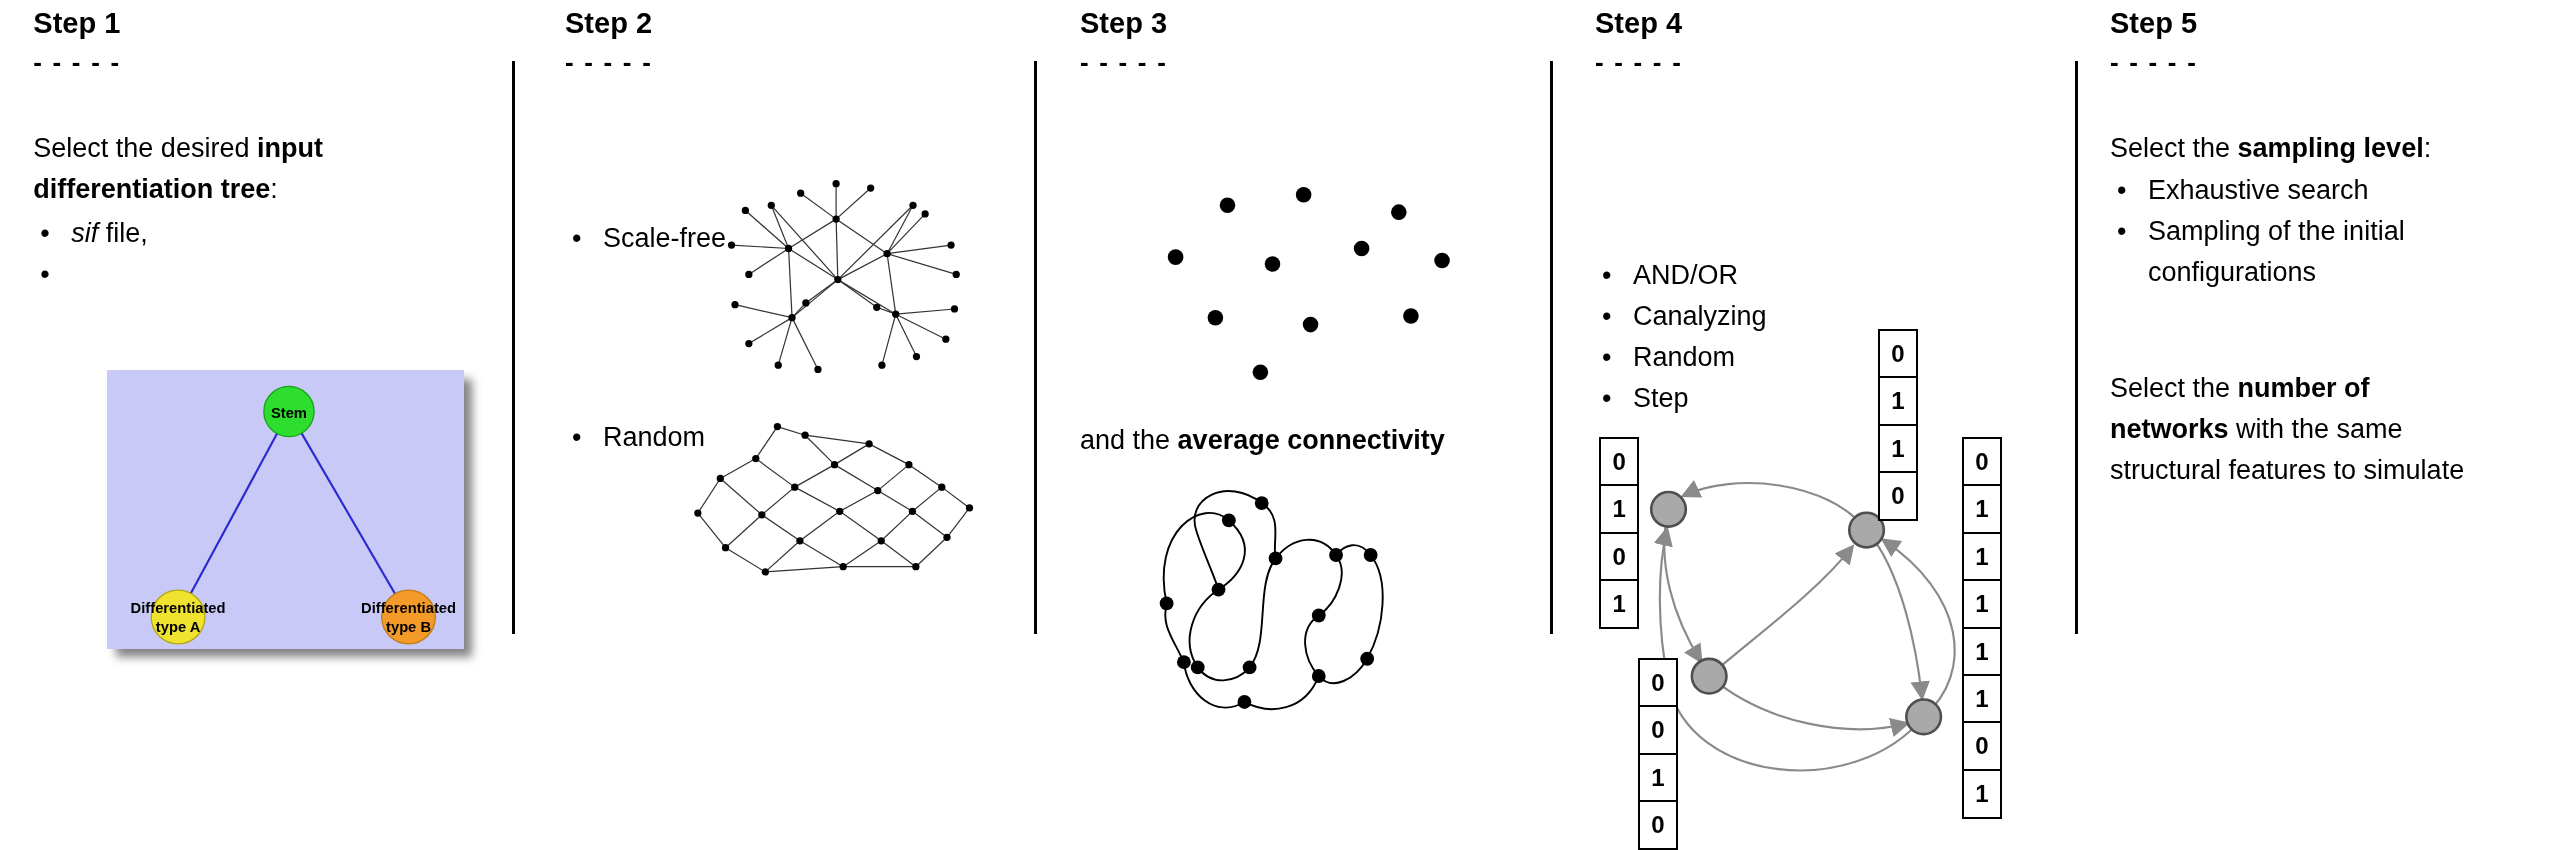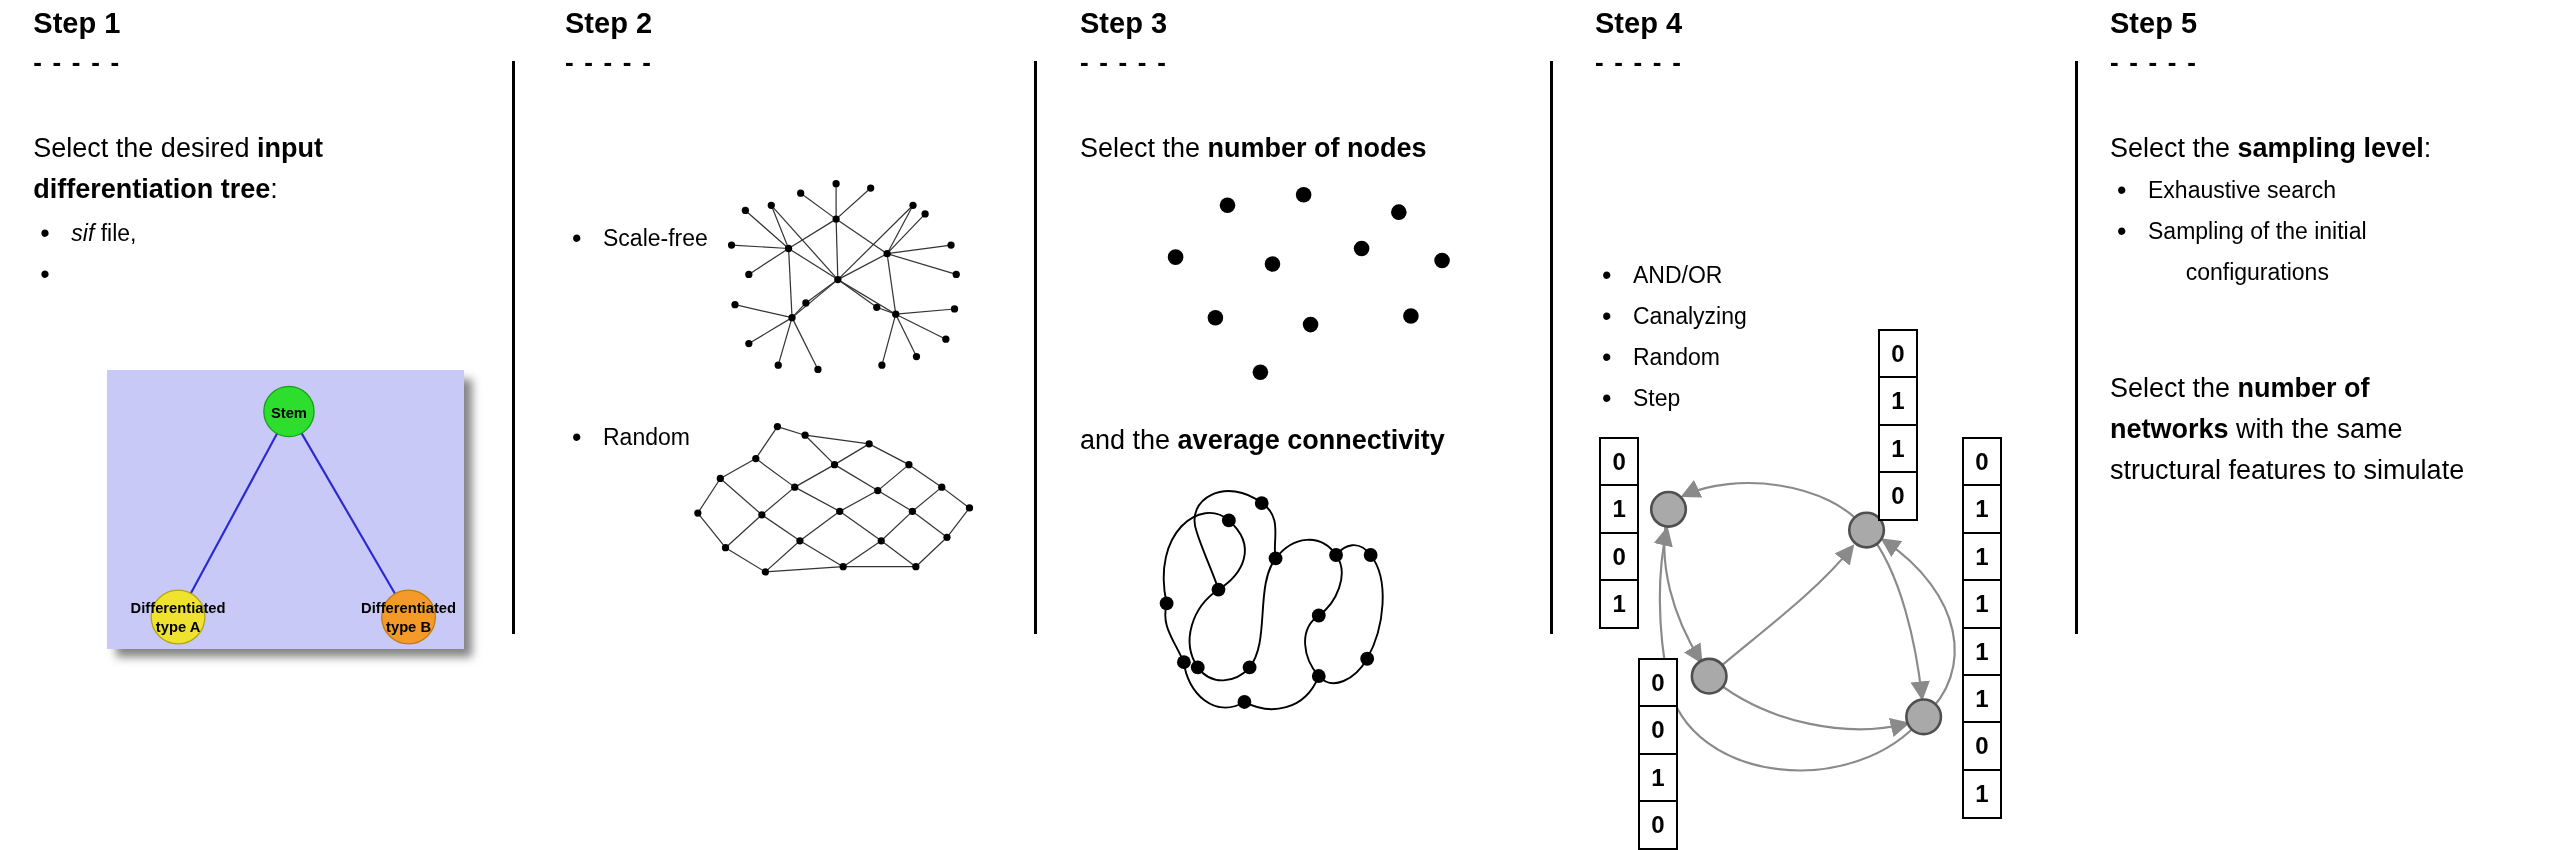--- a/index.html
+++ b/index.html
@@ -10,21 +10,21 @@
     position:relative; overflow:hidden;
   }
   .canvas { position:absolute; left:16px; top:0; width:2576px; height:851px; }
   .col { position:absolute; top:0; height:851px; }
   .step-title { position:absolute; top:7px; left:0; font-size:29px; font-weight:bold; }
   .dashes { position:absolute; top:47px; left:0; font-size:26px; font-weight:bold; letter-spacing:1.7px; }
   .para { position:absolute; left:0; font-size:27px; line-height:41px; white-space:pre-line; }
   .bullet-list { position:absolute; left:0; }
   .brow { display:flex; align-items:flex-start; }
   .bmark { width:38px; padding-left:7px; font-size:27px; line-height:41px; flex:0 0 38px; }
-  .btext { font-size:23px; line-height:41px; white-space:pre-line;text-align:center; }
+  .btext { font-size:27px; line-height:41px; white-space:pre-line; }
   .divider { position:absolute; width:2.6px; top:61px; height:573px; background:#000; }
   .fig { position:absolute; }
   .tree-figure { position:absolute; left:74px; top:370px; width:357px; height:279px;
     box-shadow:8.7px 8.7px 8.7px rgba(90,90,90,0.75); }
   .tree-label { font-weight:bold; font-size:17px; }
   .gsvg { position:absolute; z-index:1; }
   .ttable { position:absolute; display:flex; flex-direction:column; z-index:3; }
   .tcell { width:40px; height:50px; border:2.6px solid #000; background:#fff;
     display:flex; align-items:center; justify-content:center;
     font-size:24px; font-weight:bold; }
@@ -207,21 +207,20 @@
         <circle cx="332" cy="112" r="4.2" fill="#000"></circle>
         <circle cx="110" cy="18" r="4.2" fill="#000"></circle>
       </svg>
   </div>
 
   <div class="divider" style="left:1018px;"></div>
 
   <div class="col" style="left:1064px; width:472px;">
     <div class="step-title">Step 3</div>
     <div class="dashes">- - - - -</div>
-    <div class="para" style="top:128px; width:467px;"><span>Select the </span><span style="font-weight: bold;">number of nodes</span></div>
     <svg id="svg-scatter" class="fig" style="left:61px; top:186px;" width="372" height="208" viewBox="0 0 430 240">
         <circle cx="100" cy="22" r="9" fill="#000"></circle>
         <circle cx="188" cy="10" r="9" fill="#000"></circle>
         <circle cx="298" cy="30" r="9" fill="#000"></circle>
         <circle cx="40" cy="82" r="9" fill="#000"></circle>
         <circle cx="152" cy="90" r="9" fill="#000"></circle>
         <circle cx="255" cy="72" r="9" fill="#000"></circle>
         <circle cx="348" cy="86" r="9" fill="#000"></circle>
         <circle cx="86" cy="152" r="9" fill="#000"></circle>
         <circle cx="196" cy="160" r="9" fill="#000"></circle>

